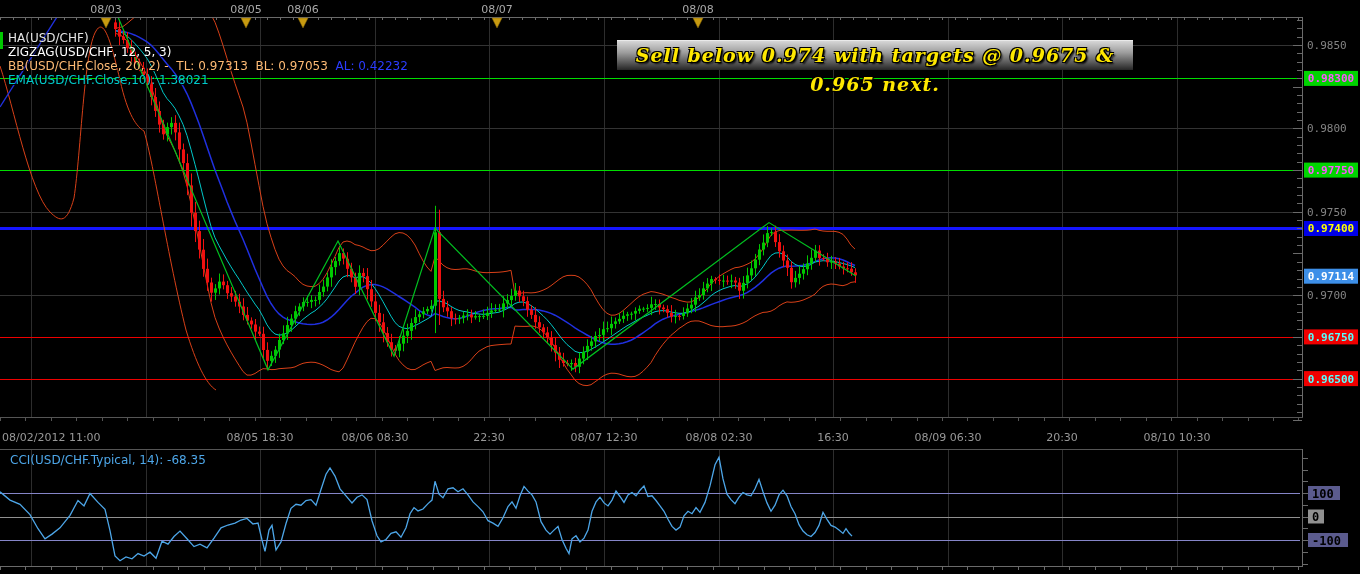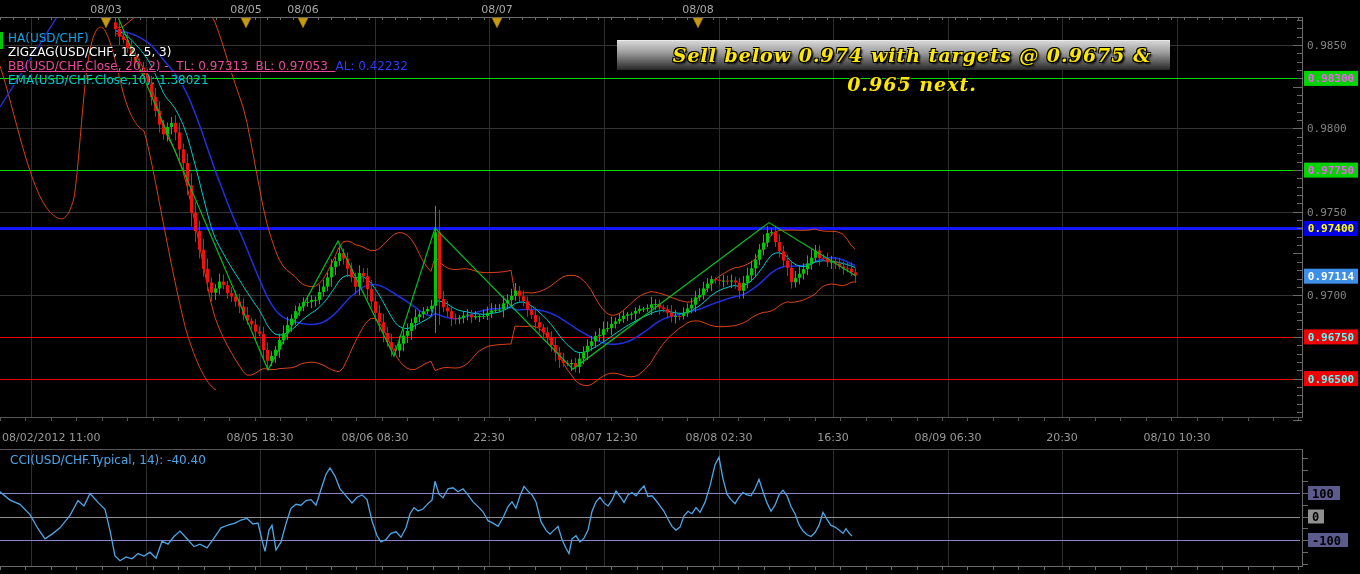--- a/index.html
+++ b/index.html
@@ -779,21 +779,21 @@
         <rect x="1308" y="509.5" width="16" height="14" fill="#909090"></rect>
         <text x="1312" y="521" fill="#000000" font-size="12" text-anchor="start" font-family="&quot;DejaVu Sans Mono&quot;,monospace" font-weight="bold">0</text>
         <rect x="1308" y="533.0" width="40" height="14" fill="#5b5b8e"></rect>
         <text x="1312" y="544.5" fill="#000000" font-size="12" text-anchor="start" font-family="&quot;DejaVu Sans Mono&quot;,monospace" font-weight="bold">-100</text>
       </g>
       <g clip-path="url(#clipCci)">
         <path d="M0.0 491.8L10.0 500.1L20.0 504.3L30.0 514.6L38.0 528.7L45.0 538.8L52.0 534.1L60.0 527.8L70.0 515.3L78.0 500.5L84.0 505.9L90.0 493.5L98.0 502.4L105.0 509.4L110.0 530.6L115.0 556.0L120.0 560.7L126.0 556.9L132.0 558.8L138.0 553.6L144.0 556.0L150.0 552.2L156.0 558.3L162.0 541.2L168.0 544.2L174.0 536.5L180.0 531.1L187.0 538.8L194.0 546.6L200.0 544.2L207.0 547.8L214.0 538.1L221.0 527.8L228.0 525.0L235.0 523.1L241.0 520.0L247.0 518.4L253.0 524.0L258.0 523.1L262.0 540.0L265.0 551.3L269.0 530.1L272.0 525.4L276.0 549.9L281.0 541.9L286.0 523.5L291.0 508.3L296.0 504.3L301.0 505.2L306.0 500.5L311.0 499.6L316.0 505.2L321.0 489.5L326.0 474.2L330.0 467.9L335.0 476.1L340.0 488.8L346.0 495.8L352.0 502.9L357.0 497.2L362.0 494.9L367.0 499.6L372.0 520.7L377.0 535.8L381.0 541.9L386.0 539.5L391.0 533.4L396.0 531.8L401.0 537.2L406.0 527.8L410.0 513.7L414.0 507.6L418.0 510.9L423.0 509.0L428.0 503.6L432.0 500.1L435.0 481.3L439.0 494.2L443.0 497.7L448.0 488.8L453.0 487.8L458.0 491.8L463.0 488.8L468.0 494.9L473.0 501.9L478.0 506.6L483.0 511.8L488.0 520.7L493.0 523.1L498.0 526.4L503.0 517.7L508.0 506.6L512.0 501.9L516.0 508.3L520.0 495.8L524.0 486.4L528.0 491.1L532.0 494.9L536.0 501.9L541.0 521.7L546.0 530.1L550.0 534.1L554.0 530.1L558.0 526.4L562.0 539.5L566.0 548.2L569.0 553.6L572.0 538.8L576.0 535.8L580.0 541.9L584.0 538.1L588.0 530.1L592.0 511.3L596.0 501.9L600.0 497.2L604.0 502.9L608.0 505.9L612.0 500.1L616.0 491.1L620.0 496.5L624.0 502.4L628.0 494.9L632.0 492.5L636.0 495.8L640.0 490.2L644.0 485.9L648.0 496.5L652.0 495.8L656.0 500.5L660.0 505.9L664.0 511.3L668.0 519.3L672.0 526.4L676.0 530.1L680.0 527.1L684.0 515.8L688.0 511.3L692.0 513.7L696.0 507.6L700.0 512.3L705.0 502.4L710.0 485.9L715.0 464.8L719.0 457.3L723.0 478.9L727.0 494.2L731.0 499.6L735.0 503.6L739.0 497.2L743.0 492.5L747.0 494.9L751.0 495.8L755.0 488.8L759.0 479.4L763.0 491.8L767.0 502.9L771.0 511.3L775.0 505.2L779.0 494.9L783.0 490.2L787.0 495.8L791.0 506.6L795.0 513.7L799.0 524.7L803.0 531.1L807.0 534.8L811.0 536.5L815.0 532.5L819.0 525.4L823.0 512.3L827.0 519.3L831.0 525.4L835.0 527.1L839.0 530.1L843.0 533.4L846.0 528.7L849.0 533.0L852.0 536.1" fill="none" stroke="#4da6e8" stroke-width="1.3"></path>
       </g>
     </svg>
 
-  <div class="legend-line" style="top: 31px; color: #0ea5e9;">HA(USD/CHF)</div>
+  <div class="legend-line" style="top: 31px; color: #e5e5e5;">HA(USD/CHF)</div>
   <div class="legend-line" style="top: 45px; color: #ffffff;">ZIGZAG(USD/CHF, 12, 5, 3)</div>
-  <div class="legend-line" style="top:59px"><span style="color: #ec4899; text-decoration: underline;">BB(USD/CHF.Close, 20, 2) -  TL: 0.97313  BL: 0.97053  </span><span style="color: rgb(43, 60, 255);">AL: 0.42232</span></div>
+  <div class="legend-line" style="top:59px"><span style="color: #fdba74;">BB(USD/CHF.Close, 20, 2) -  TL: 0.97313  BL: 0.97053  </span><span style="color: rgb(43, 60, 255);">AL: 0.42232</span></div>
   <div class="legend-line" style="top: 73px; color: rgb(0, 200, 200);">EMA(USD/CHF.Close,10): 1.38021</div>
 
-  <div id="annotation" style="color: rgb(255, 232, 0); padding-left: 37px;">Sell below 0.974 with targets @ 0.9675 &amp; 0.965 next.</div>
+  <div id="annotation" style="color: rgb(255, 232, 0);">Sell below 0.974 with targets @ 0.9675 &amp; 0.965 next.</div>
 
-  <div id="cci-label" style="color: rgb(77, 166, 232);">CCI(USD/CHF.Typical, 14): -40.40</div>
+  <div id="cci-label" style="color: rgb(77, 166, 232);">CCI(USD/CHF.Typical, 14): -68.35</div>
 </div>
 
 </body></html>

